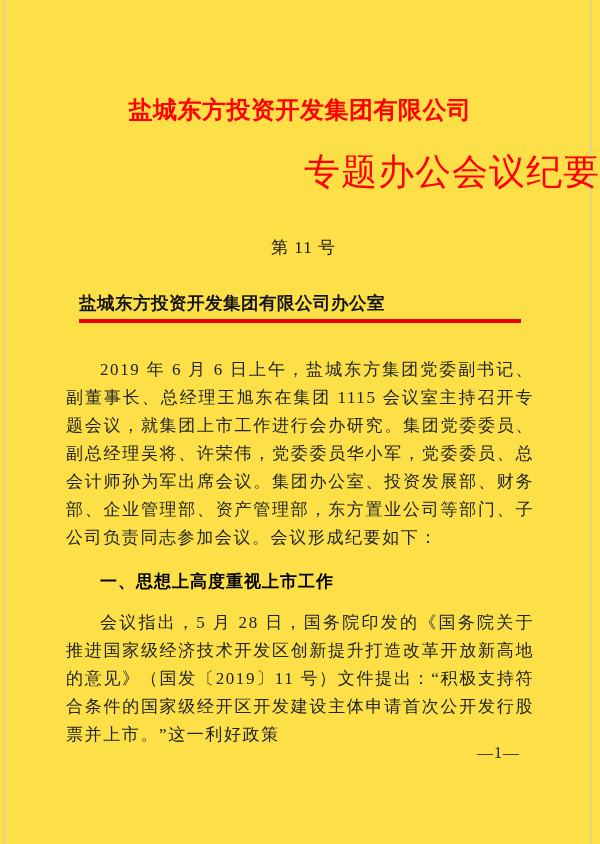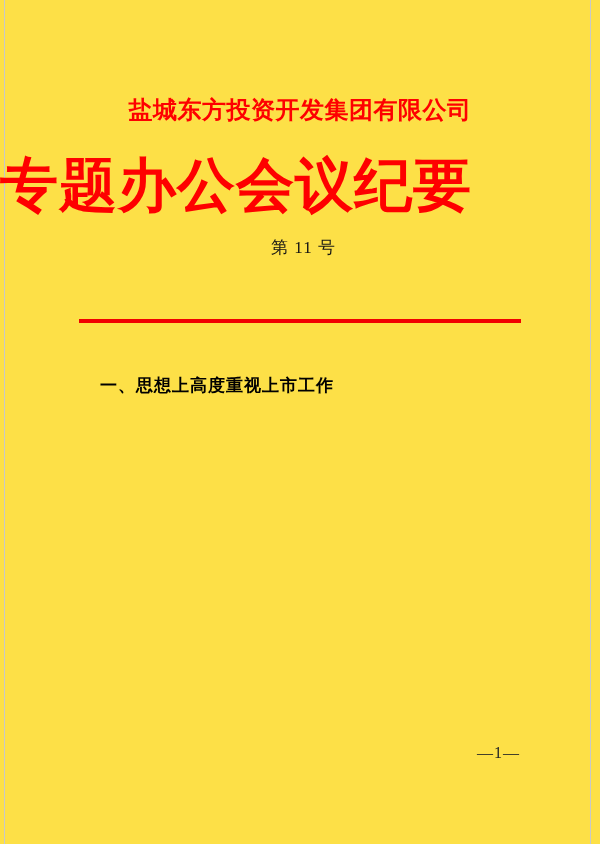--- a/index.html
+++ b/index.html
@@ -27,24 +27,24 @@
     text-align: center;
     color: #fe0000;
     font-size: 24px;
     font-weight: bold;
     letter-spacing: 0.5px;
     font-family: "Liberation Serif", serif;
   }
   .doc-title {
     position: absolute;
     top: 150px; left: 0; right: 0;
-    text-align: left;
+    text-align: right;
     color: #fe0000;
-    font-size: 58px;
-    font-weight: bold;
+    font-size: 36px;
+    font-weight: normal;
     letter-spacing: 1px;
     line-height: 1.25;
     font-family: "Liberation Serif", serif;
   }
   .doc-number {
     position: absolute;
     top: 236px; left: 7px; right: 0;
     text-align: center;
     color: #141414;
     font-size: 17px;
@@ -107,23 +107,26 @@
   <div class="page-edge left"></div>
   <div class="page-edge right"></div>
 
   <div class="org-title">盐城东方投资开发集团有限公司</div>
 
   <div class="doc-title">专题办公会议纪要</div>
 
   <div class="doc-number">第 11 号</div>
 
   <div class="issuer-row">
+    <span>盐城东方投资开发集团有限公司办公室</span>
   </div>
 
   <div class="red-rule"></div>
 
   <div class="body-block">
+    <p>2019 年 6 月 6 日上午，盐城东方集团党委副书记、副董事长、总经理王旭东在集团 1115 会议室主持召开专题会议，就集团上市工作进行会办研究。集团党委委员、副总经理吴将、许荣伟，党委委员华小军，党委委员、总会计师孙为军出席会议。集团办公室、投资发展部、财务部、企业管理部、资产管理部，东方置业公司等部门、子公司负责同志参加会议。会议形成纪要如下：</p>
     <div class="section-heading">一、思想上高度重视上市工作</div>
+    <p>会议指出，5 月 28 日，国务院印发的《国务院关于推进国家级经济技术开发区创新提升打造改革开放新高地的意见》（国发〔2019〕11 号）文件提出：“积极支持符合条件的国家级经开区开发建设主体申请首次公开发行股票并上市。”这一利好政策</p>
   </div>
 
   <div class="footer-pagenum">—1—</div>
 
 </div>
 
 </body></html>

